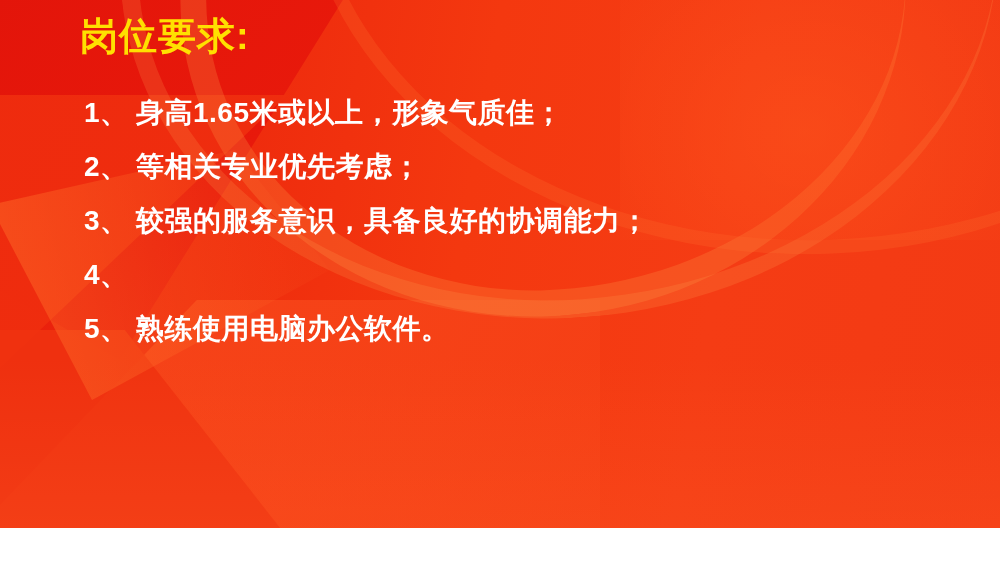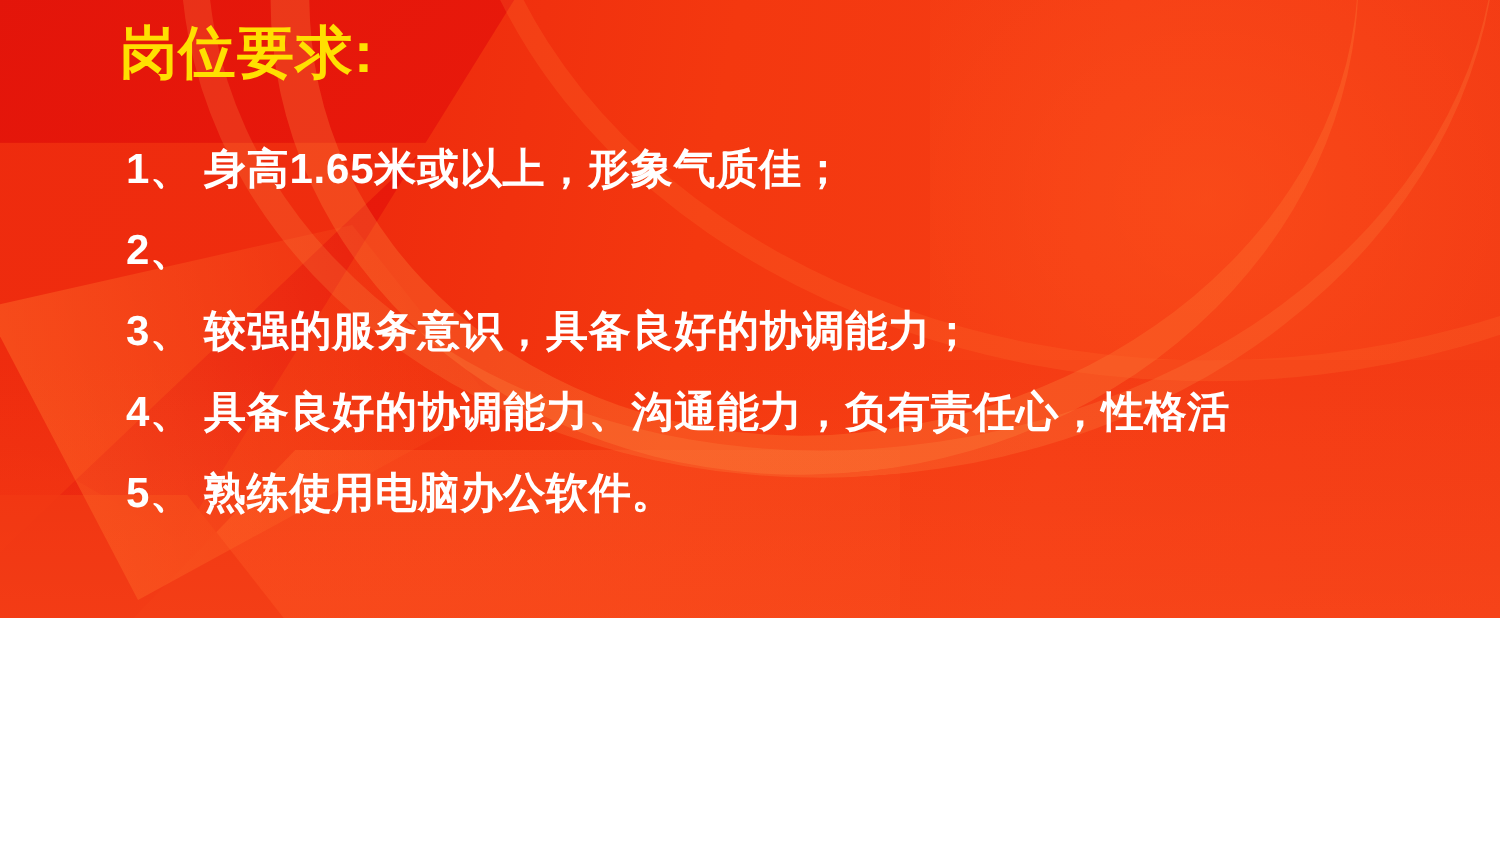--- a/index.html
+++ b/index.html
@@ -3,21 +3,21 @@
 <meta charset="utf-8">
 <style>
   html, body {
     margin: 0;
     padding: 0;
     background: #ffffff;
   }
   #slide {
     position: relative;
     width: 1000px;
-    height: 412px;
+    height: 528px;
     overflow: hidden;
     background: #f4380f;
     font-family: "Liberation Sans", "DejaVu Sans", sans-serif;
   }
 
   
   .bg-base {
     position: absolute;
     inset: 0;
     background: linear-gradient(100deg,
@@ -215,34 +215,34 @@
       <div class="item">
         <span class="item-num">1、</span>
         <span class="item-body">
           <span class="item-line">身高1.65米或以上，形象气质佳；</span>
         </span>
       </div>
 
       <div class="item">
         <span class="item-num">2、</span>
         <span class="item-body">
+          <span class="item-line">等相关专业优先考虑；</span>
         </span>
       </div>
 
       <div class="item">
         <span class="item-num">3、</span>
         <span class="item-body">
           <span class="item-line">较强的服务意识，具备良好的协调能力；</span>
         </span>
       </div>
 
       <div class="item">
         <span class="item-num">4、</span>
         <span class="item-body">
-          <span class="item-line">具备良好的协调能力、沟通能力，负有责任心，性格活</span>
         </span>
       </div>
 
       <div class="item">
         <span class="item-num">5、</span>
         <span class="item-body">
           <span class="item-line">熟练使用电脑办公软件。</span>
         </span>
       </div>
 

